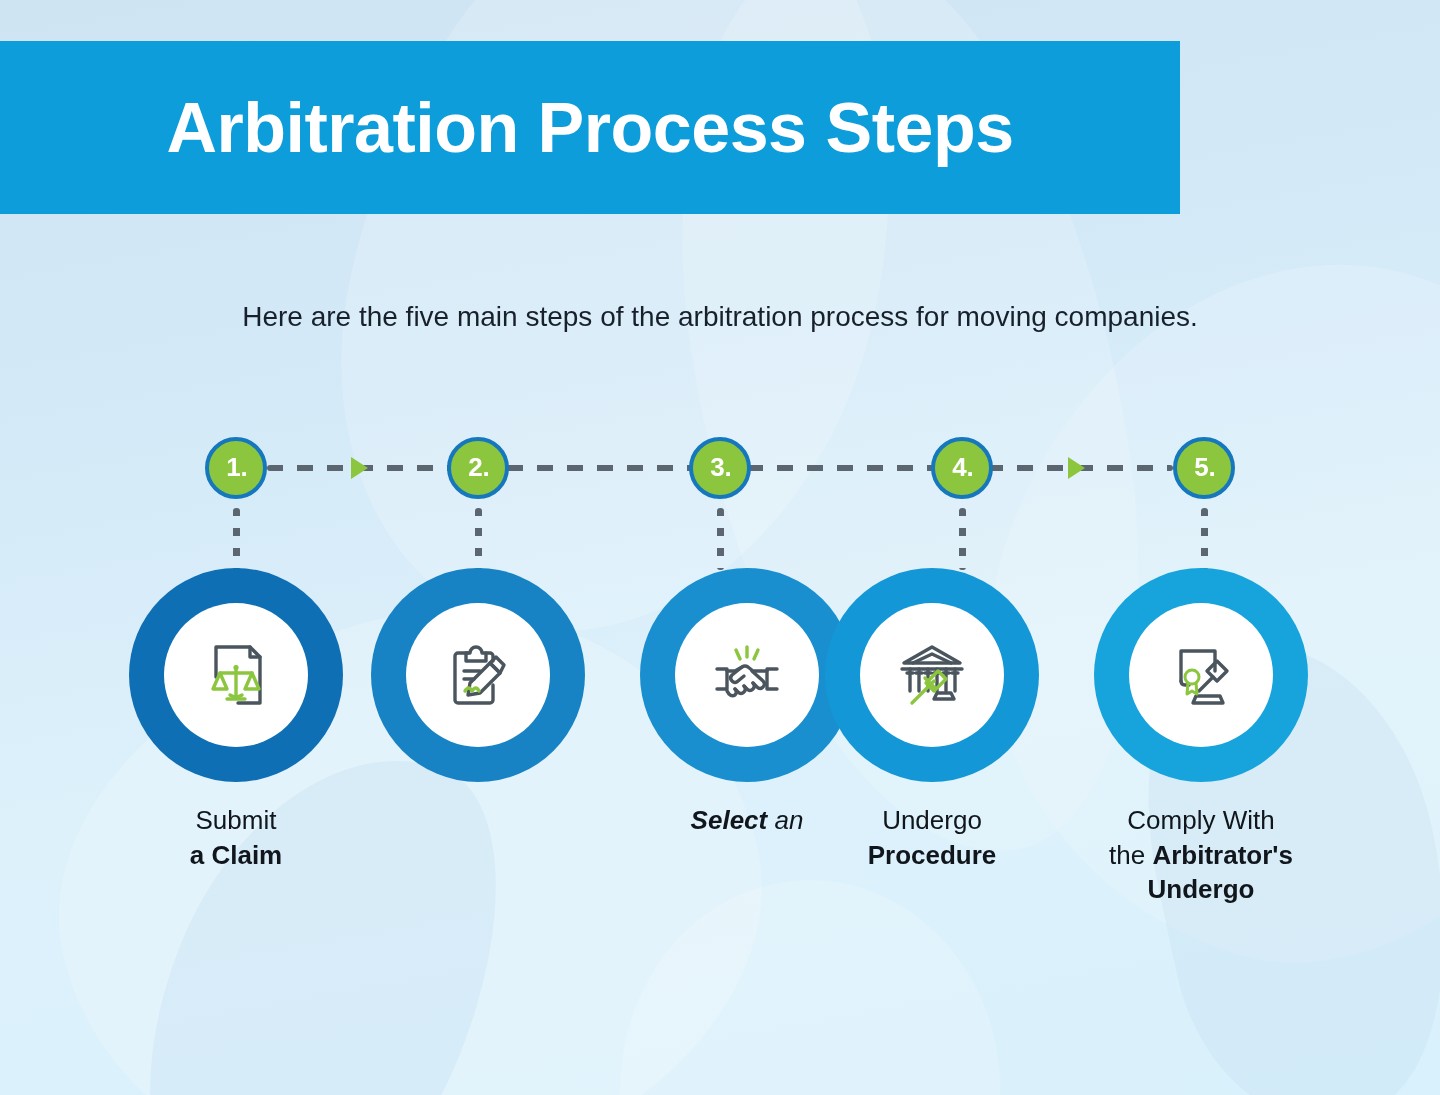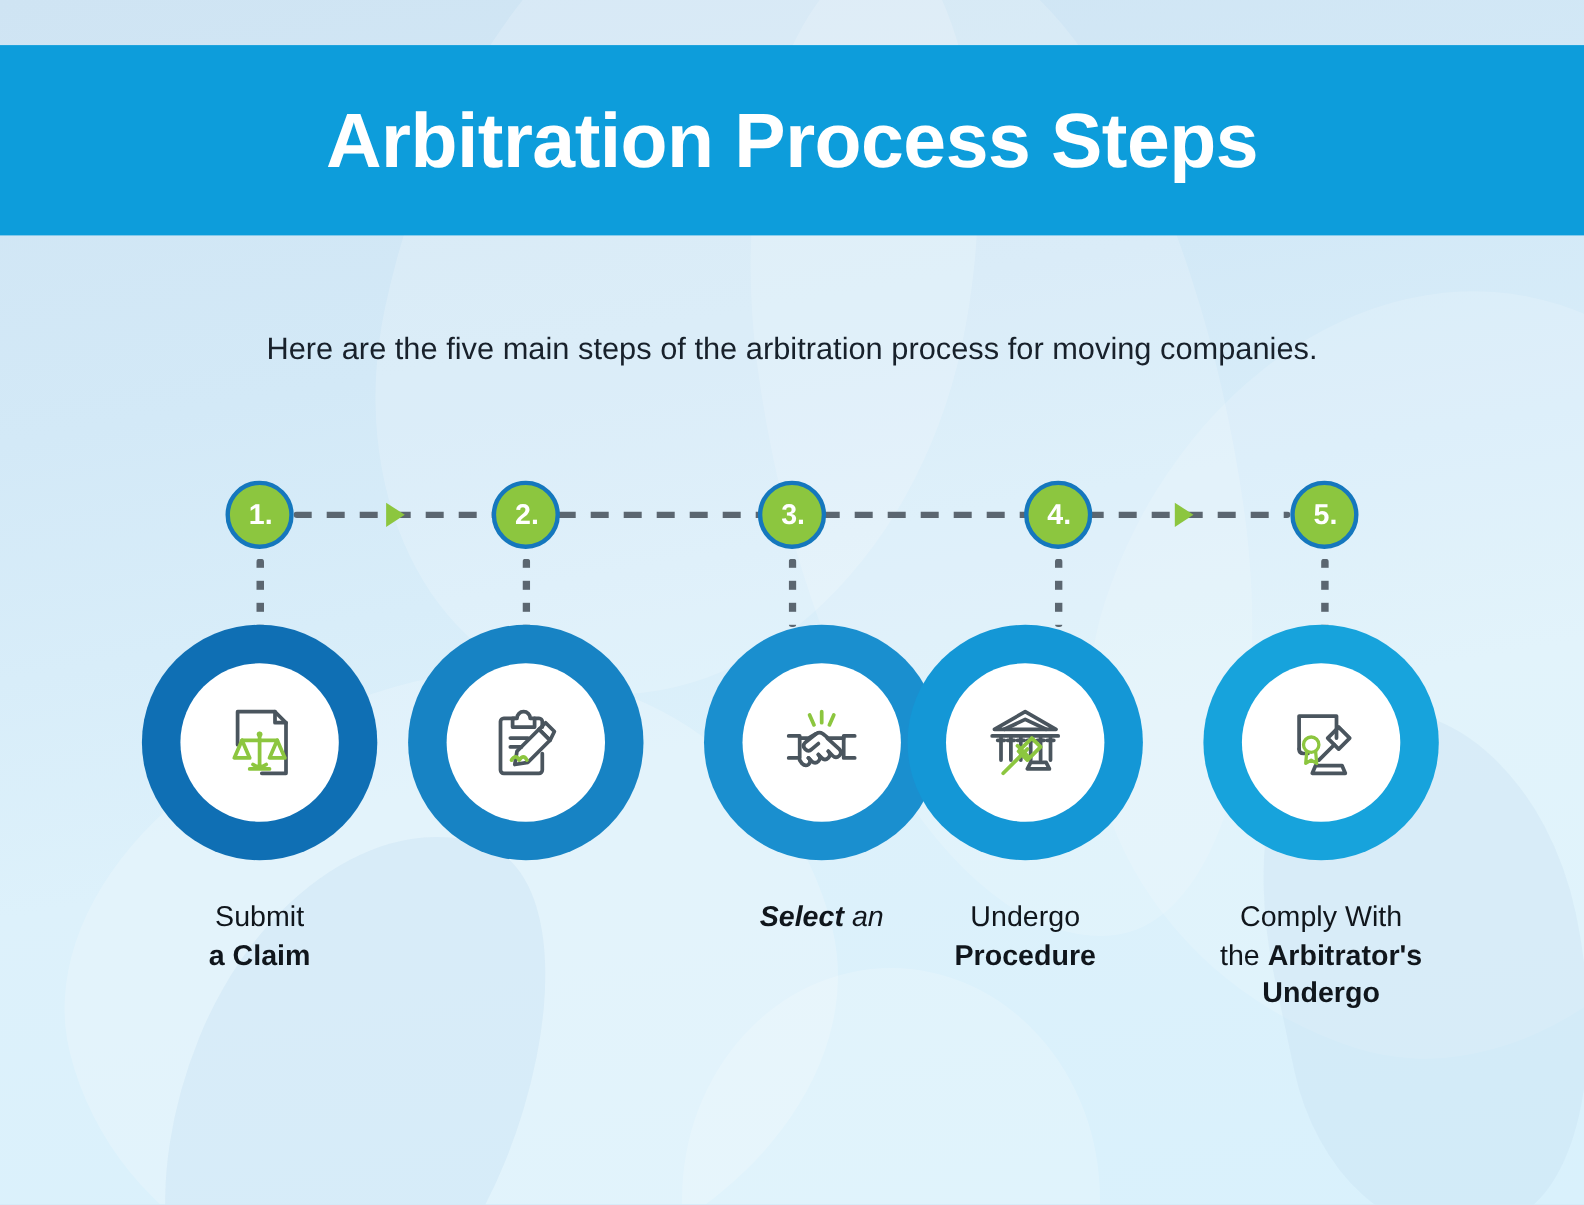--- a/index.html
+++ b/index.html
@@ -80,21 +80,21 @@
     border-radius: 40% 60% 50% 50% / 50% 50% 60% 40%;
     transform: rotate(-12deg);
     opacity: .22;
   }
 
   
   .banner {
     position: absolute;
     left: 0;
     top: 41px;
-    width: 1440px;
+    width: 1180px;
     height: 173px;
     background: #0d9ddb;
     z-index: 2;
     display: flex;
     align-items: center;
     justify-content: center;
   }
   .banner-title {
     color: #ffffff;
     font-size: 70px;
@@ -227,21 +227,21 @@
     height: 144px;
     border-radius: 50%;
     background: #ffffff;
     display: flex;
     align-items: center;
     justify-content: center;
   }
   .disc-inner svg { display: block; }
 
   .caption {
-    margin-top: 34px;
+    margin-top: 21px;
     font-size: 26px;
     line-height: 1.33;
     color: #10161c;
   }
   .caption b { font-weight: bold; }
 </style>
 </head>
 <body>
 
 <div class="bg">

